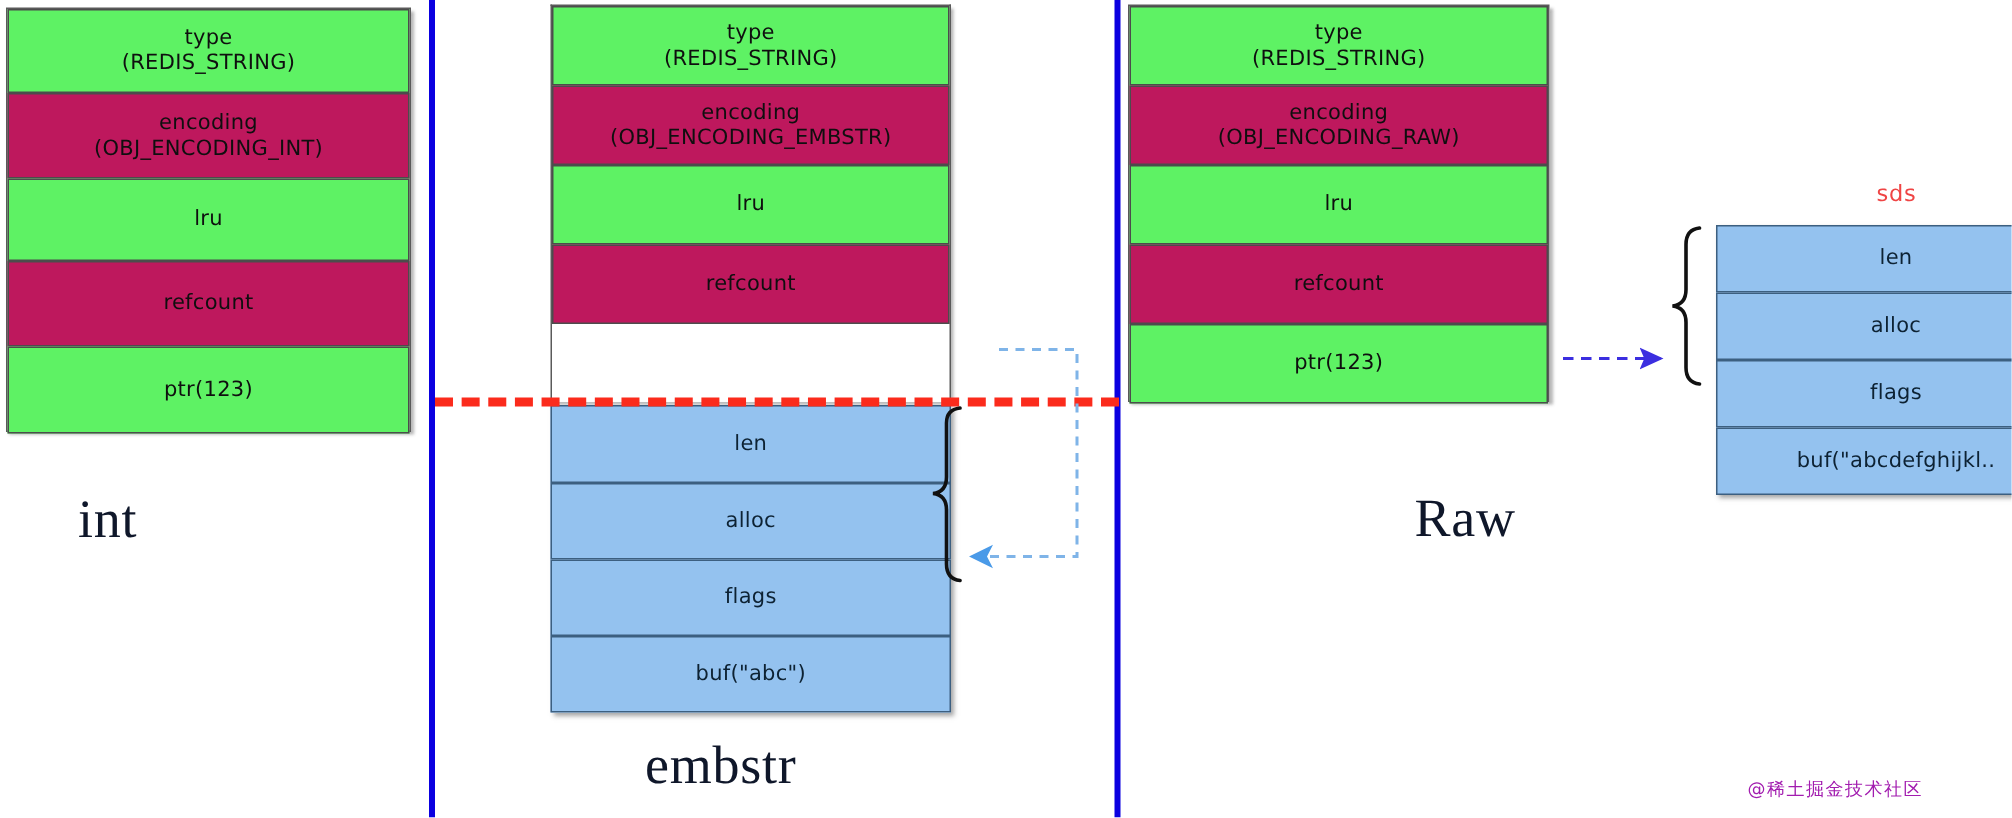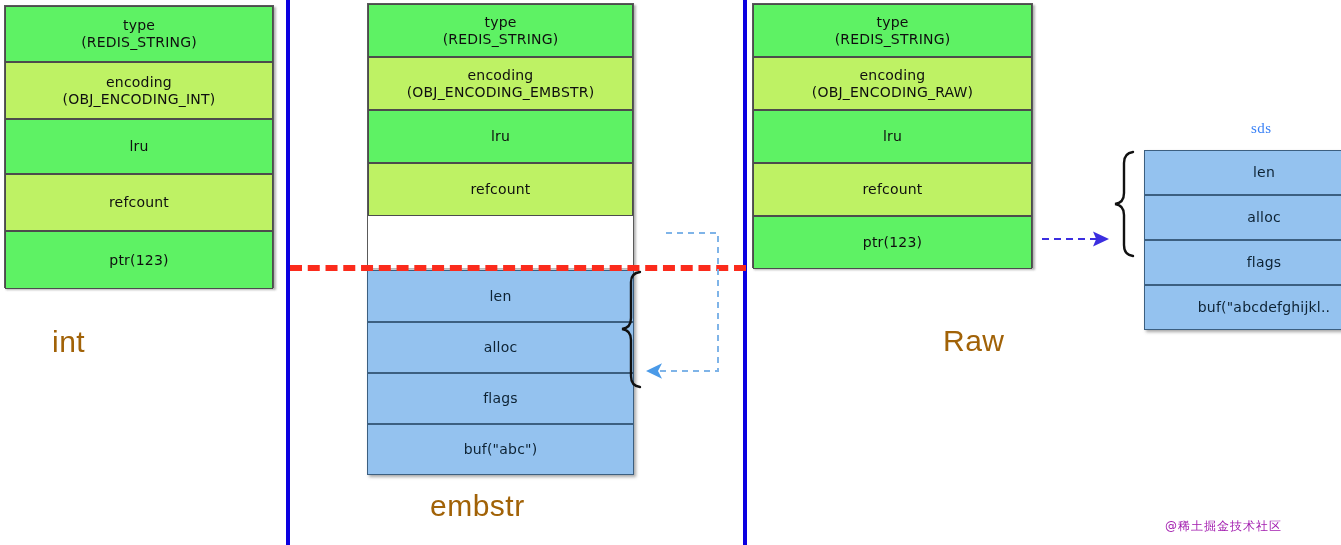--- a/index.html
+++ b/index.html
@@ -58,47 +58,46 @@
     align-items: center;
     justify-content: center;
     text-align: center;
     color: #0f0f0f;
     font-size: 14px;
     line-height: 1.18;
     letter-spacing: 0.2px;
     white-space: pre-line;
   }
   .row.green  { background: #5ef264; }
-  .row.orange { background: #bef264; }
+  .row.orange { background: #be185d; }
   .row.blue   {
     background: #94c2ef;
     border: 1px solid #3c5f80;
     color: #0d2233;
   }
 
   
   .sdsbox {
     position: absolute;
     box-sizing: border-box;
     box-shadow: 2px 2px 3px rgba(80,80,80,0.5);
   }
   .sds-title {
     position: absolute;
     font-size: 15px;
-    color: #3b82f6;
+    color: #ef4444;
     letter-spacing: .5px;
+  }
+
+  
+  .caption {
+    position: absolute;
+    font-size: 36px;
+    color: #0f172a;
     font-family: Liberation Serif, serif;
-  }
-
-  
-  .caption {
-    position: absolute;
-    font-size: 30px;
-    color: #a16207;
-    font-family: Liberation Sans, sans-serif;
     letter-spacing: .5px;
   }
 
   
   .svg-layer {
     position: absolute;
     inset: 0;
     width: 1341px;
     height: 545px;
     pointer-events: none;

